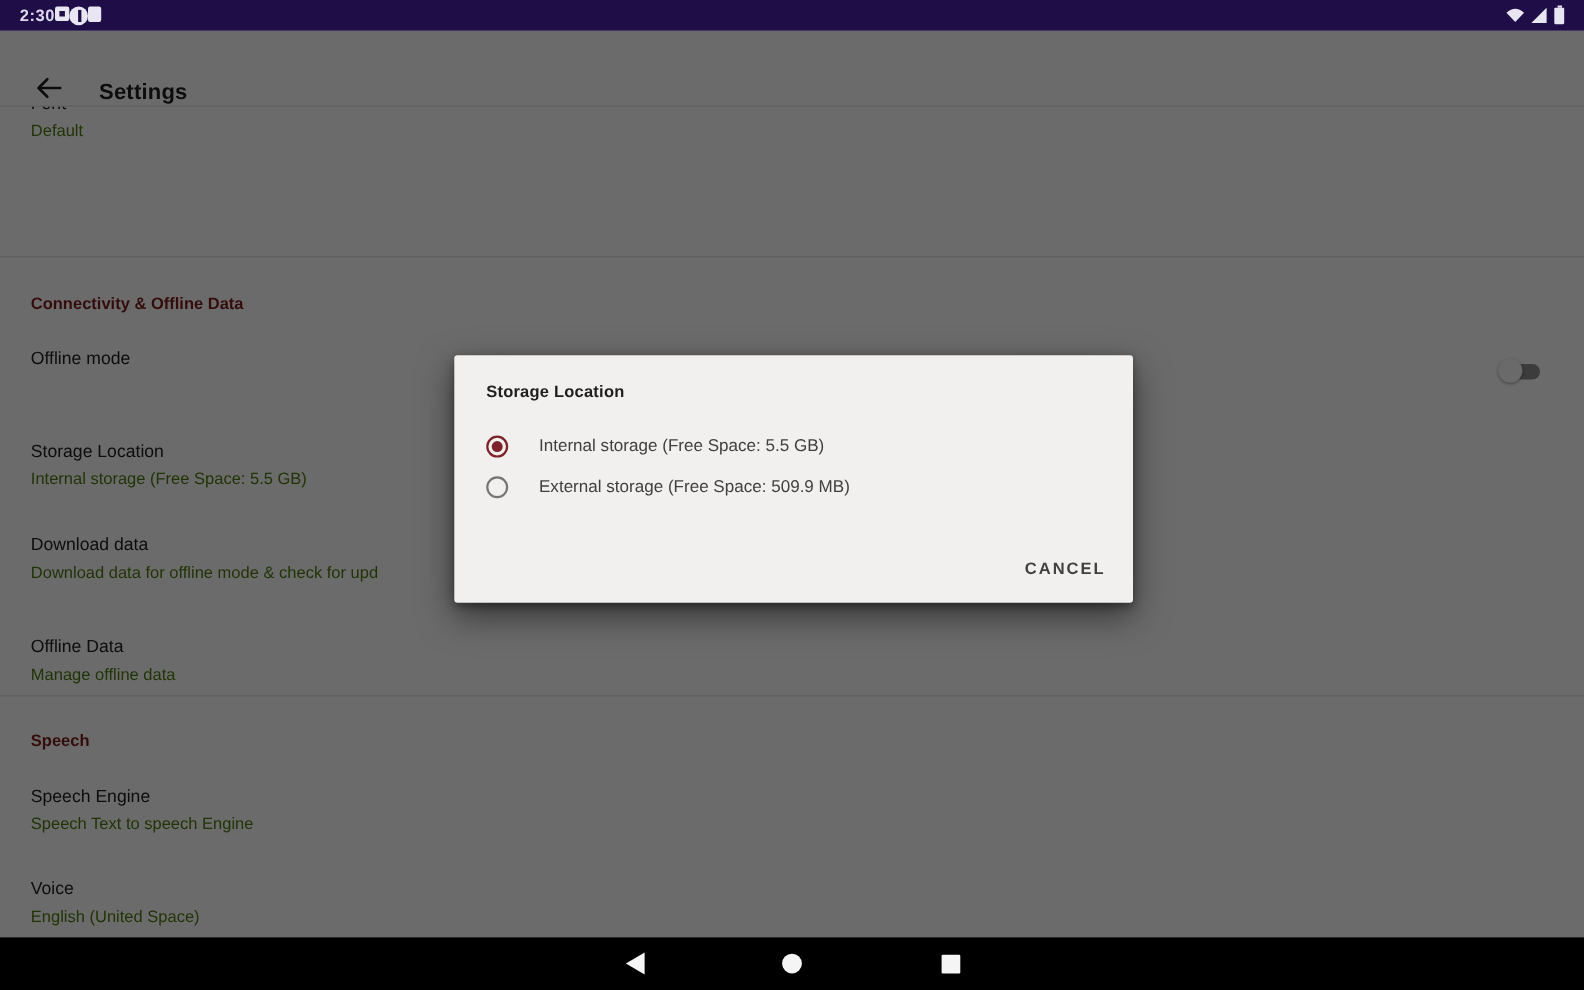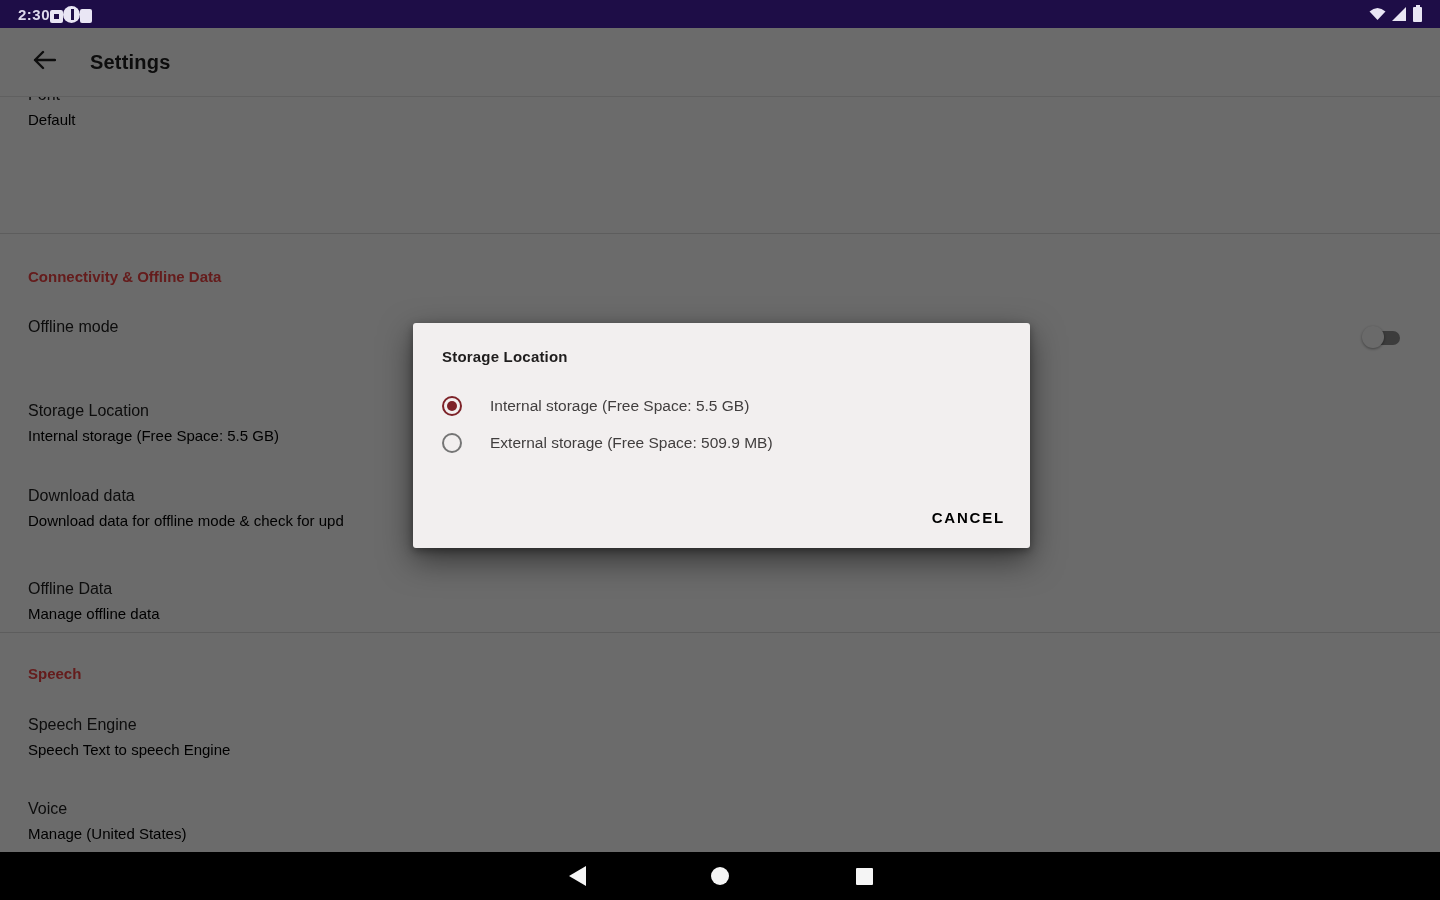--- a/index.html
+++ b/index.html
@@ -4,45 +4,45 @@
 <style>
   * { margin:0; padding:0; box-sizing:border-box; }
   html,body { width:1440px; height:900px; background:#000; }
   body { font-family:"Liberation Sans","DejaVu Sans",sans-serif; }
   .screen { position:relative; width:1440px; height:900px; overflow:hidden; background:#ffffff; }
 
   
   .status-bar { position:absolute; top:0; left:0; width:1440px; height:28px;
     background:#1e0d47; z-index:30; display:flex; align-items:center; justify-content:space-between;
     padding:0 18px; }
-  .sb-left { display:flex; align-items:flex-end; gap:0; }
+  .sb-left { display:flex; align-items:flex-start; gap:0; }
   .sb-time { color:#ddd9ec; font-size:15px; font-weight:700; letter-spacing:.5px; }
   .notif-sq { width:13px; height:13px; background:#e9e6f4; border-radius:2px; position:relative; }
   .notif-sq::after { content:""; position:absolute; left:4px; top:4px; width:5px; height:5px; background:#1e0d47; }
   .notif-circ { width:17px; height:17px; background:#e9e6f4; border-radius:50%; position:relative; }
   .notif-circ::after { content:""; position:absolute; left:8px; top:3px; width:3px; height:11px; background:#1e0d47; }
   .notif-rect { width:12px; height:14px; background:#e9e6f4; border-radius:2px; }
   .sb-right { display:flex; align-items:center; gap:6px; }
   .icon-wifi svg, .icon-signal svg { display:block; }
   .icon-battery { width:9px; height:15px; background:#e9e6f4; border-radius:1px; position:relative; }
   .icon-battery::before { content:""; position:absolute; top:-2px; left:2.5px; width:4px; height:2px; background:#e9e6f4; }
 
   
   .content-bg { position:absolute; top:28px; left:0; width:1440px; height:824px; background:#ffffff; z-index:1; }
 
   .app-bar { position:absolute; top:28px; left:0; width:1440px; height:69px; background:#ffffff;
-    z-index:5; display:flex; align-items:center; border-bottom:1px solid rgba(0,0,0,0.10); }
+    z-index:5; display:flex; align-items:flex-end; border-bottom:1px solid rgba(0,0,0,0.10); }
   .back-btn { margin-left:30px; width:28px; height:28px; display:flex; align-items:center; justify-content:center; }
   .app-title { margin-left:32px; font-size:20px; font-weight:700; color:#212121; letter-spacing:.2px; }
 
   .list { position:absolute; top:28px; left:0; width:1440px; height:824px; z-index:2; }
   .row { position:absolute; left:28px; right:0; }
   .row-title { font-size:16px; line-height:18px; color:#212121; }
-  .row-sub { font-size:15px; line-height:17px; color:#000000; margin-top:7px; }
-  .section-hdr { position:absolute; left:28px; font-size:15px; line-height:17px; font-weight:700; color:#ef4444; }
+  .row-sub { font-size:15px; line-height:17px; color:#4d7c0f; margin-top:7px; }
+  .section-hdr { position:absolute; left:28px; font-size:15px; line-height:17px; font-weight:700; color:#7f1d1d; }
   .divider { position:absolute; left:0; width:1440px; height:1px; background:rgba(0,0,0,0.13); }
 
   
   .toggle { position:absolute; right:40px; top:10px; width:36px; height:20px; }
   .toggle .track { position:absolute; left:0; top:3px; width:36px; height:14px; border-radius:7px; background:#8f8f8f; }
   .toggle .thumb { position:absolute; left:-2px; top:-2px; width:22px; height:22px; border-radius:50%;
     background:#fdfdfd; box-shadow:0 1px 3px rgba(0,0,0,0.4); }
 
   
   .scrim { position:absolute; top:28px; left:0; width:1440px; height:824px;
@@ -54,21 +54,21 @@
   .dlg-title { position:absolute; left:29px; top:25px; font-size:15px; font-weight:700; color:#1f1d1d; letter-spacing:.2px; }
   .dlg-option { position:absolute; left:29px; right:20px; height:24px; display:flex; align-items:center; }
   .dlg-option.opt1 { top:394px; } .dlg-option.opt2 { top:447px; }
   .dialog .dlg-option.opt1 { top:71px; } .dialog .dlg-option.opt2 { top:108px; }
   .radio { width:20px; height:20px; border-radius:50%; border:2px solid #757575; position:relative; flex:0 0 auto; }
   .radio.selected { border-color:#7d2228; }
   .radio.selected::after { content:""; position:absolute; left:3px; top:3px; width:10px; height:10px;
     border-radius:50%; background:#7d2228; }
   .dlg-label { margin-left:28px; font-size:15.5px; color:#413e3e; }
   .dlg-cancel { position:absolute; right:23px; bottom:18px; font-size:15px; font-weight:700;
-    color:#000000; letter-spacing:1.8px; cursor:pointer; padding:4px 2px;text-align:center; }
+    color:#404040; letter-spacing:1.8px; cursor:pointer; padding:4px 2px;text-align:center; }
 
   
   .nav-bar { position:absolute; left:0; top:852px; width:1440px; height:48px; background:#000; z-index:30; }
   .nav-btn { position:absolute; top:0; width:48px; height:48px; display:flex; align-items:center; justify-content:center; }
   .nav-back-btn { left:553px; }
   .nav-home-btn { left:696px; }
   .nav-recents-btn { left:840px; }
   .tri-back { width:0; height:0; border-top:10px solid transparent; border-bottom:10px solid transparent;
     border-right:17px solid #f5f5f5; }
   .circ-home { width:18px; height:18px; border-radius:50%; background:#f5f5f5; }
@@ -142,21 +142,21 @@
 
     <div class="section-hdr" style="top:637px">Speech</div>
 
     <div class="row" style="top:688px">
       <div class="row-title">Speech Engine</div>
       <div class="row-sub">Speech Text to speech Engine</div>
     </div>
 
     <div class="row" style="top:772px">
       <div class="row-title">Voice</div>
-      <div class="row-sub">Manage (United States)</div>
+      <div class="row-sub">English (United Space)</div>
     </div>
 
   </div>
 
   <div class="app-bar">
     <div class="back-btn">
       <span>
         <svg width="24" height="20" viewBox="0 0 24 20">
           <path d="M11 2 L3 10 L11 18 M3 10 L23 10" stroke="#212121" stroke-width="2.4" fill="none" stroke-linecap="round" stroke-linejoin="round"></path>
         </svg>

